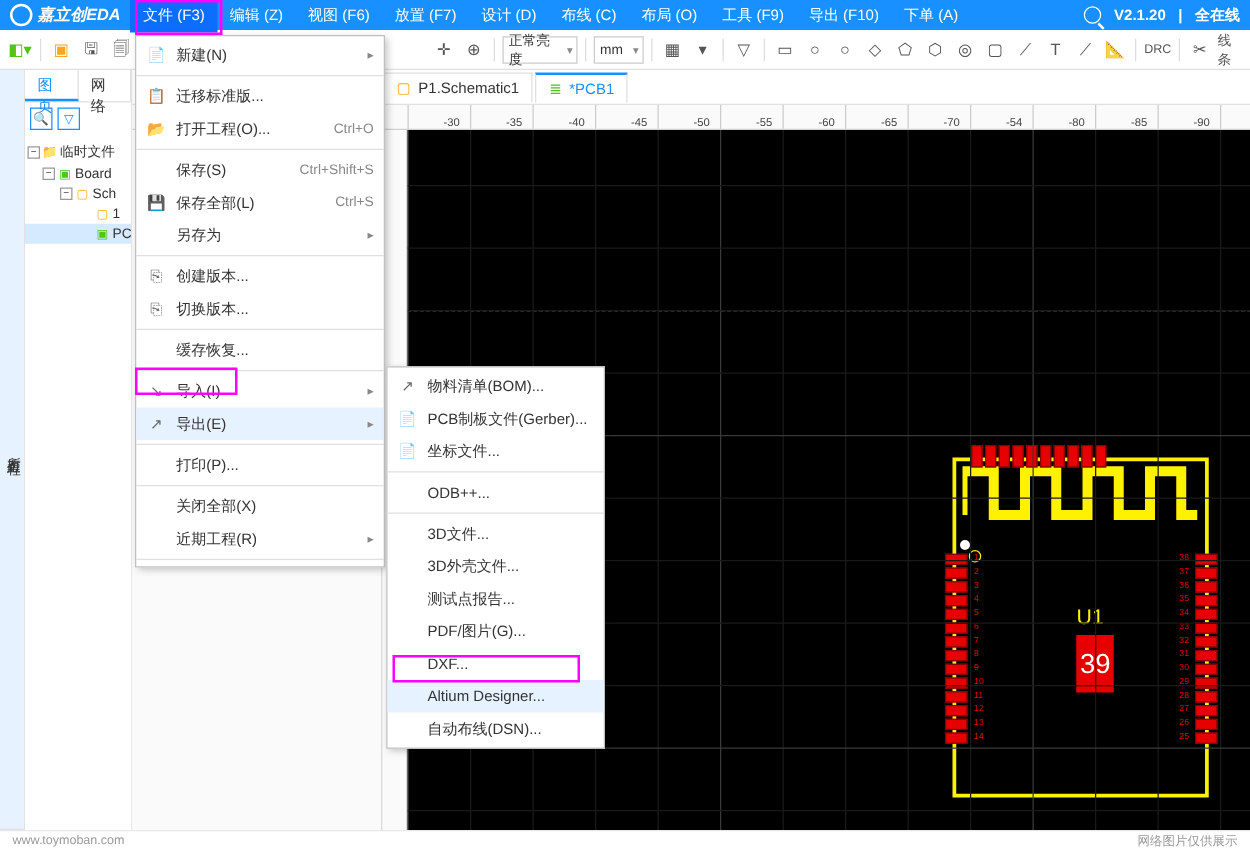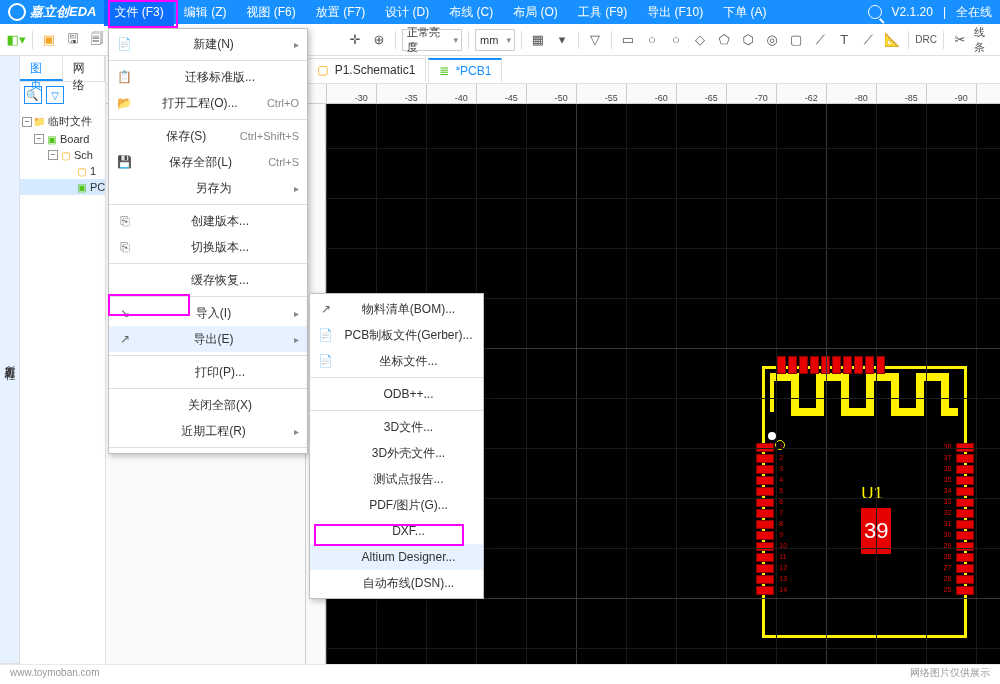--- a/index.html
+++ b/index.html
@@ -5,21 +5,21 @@
 * { margin: 0; padding: 0; box-sizing: border-box; font-family: "Microsoft YaHei", Arial, sans-serif; }
 body { width: 1000px; height: 684px; overflow: hidden; background: #fff; font-size: 12px; color: #333; position: relative; }
 
 .topbar { height: 24px; background: #1890ff; color: #fff; display: flex; align-items: center; padding: 0 8px; }
 .logo { display: flex; align-items: center; gap: 4px; font-size: 13px; font-style: italic; font-weight: bold; margin-right: 8px; }
 .logo-icon { width: 18px; height: 18px; border: 2px solid #fff; border-radius: 50%; position: relative; }
 .menu { display: flex; }
 .menu-item { padding: 0 10px; height: 28px; line-height: 28px; font-size: 12px; cursor: pointer; }
 .menu-item.active { background: #0d6efd; }
 .hl1 { position: absolute; border: 2px solid magenta; pointer-events: none; left: 108px; top: 0px; width: 70px; height: 28px; z-index: 50; }
-.top-right { margin-left: auto; display: flex; align-items: center; gap: 10px; font-size: 12px; }
+.top-right { margin-left: auto; display: flex; align-items: center; gap: 10px; font-size: 12px; font-weight: bold; }
 .search-glass { width: 14px; height: 14px; border: 1.5px solid #fff; border-radius: 50%; position: relative; }
 .search-glass::after { content: ''; position: absolute; width: 6px; height: 1.5px; background: #fff; bottom: -3px; right: -4px; transform: rotate(45deg); }
 
 .toolbar { height: 32px; border-bottom: 1px solid #e0e0e0; display: flex; align-items: center; padding: 0 6px; gap: 4px; }
 .tool-btn { width: 22px; height: 22px; display: flex; align-items: center; justify-content: center; color: #555; cursor: pointer; font-size: 13px; }
 .tool-sep { width: 1px; height: 18px; background: #ddd; margin: 0 2px; }
 .tool-select { height: 22px; border: 1px solid #ccc; font-size: 11px; padding: 0 14px 0 4px; display: flex; align-items: center; position: relative; min-width: 60px; }
 .tool-select::after { content: '▾'; position: absolute; right: 3px; color: #888; font-size: 9px; }
 
 .middle { display: flex; height: calc(684px - 28px - 32px - 16px); }
@@ -72,21 +72,21 @@
 .ref-des { position: absolute; color: #fff200; font-size: 17px; left: 105px; top: 118px; }
 .chip-39 { position: absolute; width: 30px; height: 46px; background: #e60000; color: #fff; display: flex; align-items: center; justify-content: center; font-size: 22px; font-weight: 300; left: 105px; top: 142px; }
 .pin1-dot { position: absolute; width: 8px; height: 8px; background: #fff; border-radius: 50%; left: 12px; top: 66px; }
 .pin1-o { position: absolute; width: 10px; height: 10px; border: 1.5px solid #fff200; border-radius: 50%; left: 19px; top: 74px; }
 
 .menu-dropdown { position: absolute; top: 28px; left: 108px; width: 200px; background: #fff; border: 1px solid #c0c0c0; box-shadow: 2px 2px 6px rgba(0,0,0,0.25); z-index: 40; padding: 2px 0; }
 .menu-dropdown.sub { left: 309px; top: 293px; width: 175px; }
 .drop-item { display: flex; align-items: center; height: 26px; padding: 0 8px; cursor: pointer; gap: 8px; font-size: 12px; color: #333; }
 .drop-item:hover, .drop-item.hovered { background: #e6f2ff; }
 .drop-icon { width: 16px; display: flex; justify-content: center; color: #666; font-size: 12px; }
-.drop-label { flex: 1; text-align: center; }
+.drop-label { flex: 1; }
 .drop-shortcut { color: #888; font-size: 11px; }
 .drop-arrow { color: #888; font-size: 10px; }
 .drop-sep { height: 1px; background: #e0e0e0; margin: 3px 0; }
 .hl2 { position: absolute; border: 2px solid magenta; pointer-events: none; left: 108px; top: 294px; width: 82px; height: 22px; z-index: 50; }
 .hl3 { position: absolute; border: 2px solid magenta; pointer-events: none; left: 314px; top: 524px; width: 150px; height: 22px; z-index: 50; }
 
 .footer { height: 16px; display: flex; align-items: center; padding: 0 10px; font-size: 10px; color: #999; border-top: 1px solid #e8e8e8; }
 .footer-left { flex: 1; }
 </style>
 </head>
@@ -220,21 +220,21 @@
     <div class="ruler-h" id="ruler-h">
         <div class="ruler-tick">-30</div>
         <div class="ruler-tick">-35</div>
         <div class="ruler-tick">-40</div>
         <div class="ruler-tick">-45</div>
         <div class="ruler-tick">-50</div>
         <div class="ruler-tick">-55</div>
         <div class="ruler-tick">-60</div>
         <div class="ruler-tick">-65</div>
         <div class="ruler-tick">-70</div>
-        <div class="ruler-tick">-62</div>
+        <div class="ruler-tick">-54</div>
         <div class="ruler-tick">-80</div>
         <div class="ruler-tick">-85</div>
         <div class="ruler-tick">-90</div>
         <div class="ruler-tick">-95</div>
       </div>
     <div class="viewport">
       <div style="width:200px;background:#fafafa;border-right:1px solid #d0d0d0"></div>
       <div class="ruler-v"></div>
       <div class="pcb-canvas" id="pcb-canvas">
         <div class="origin-cross"></div>

